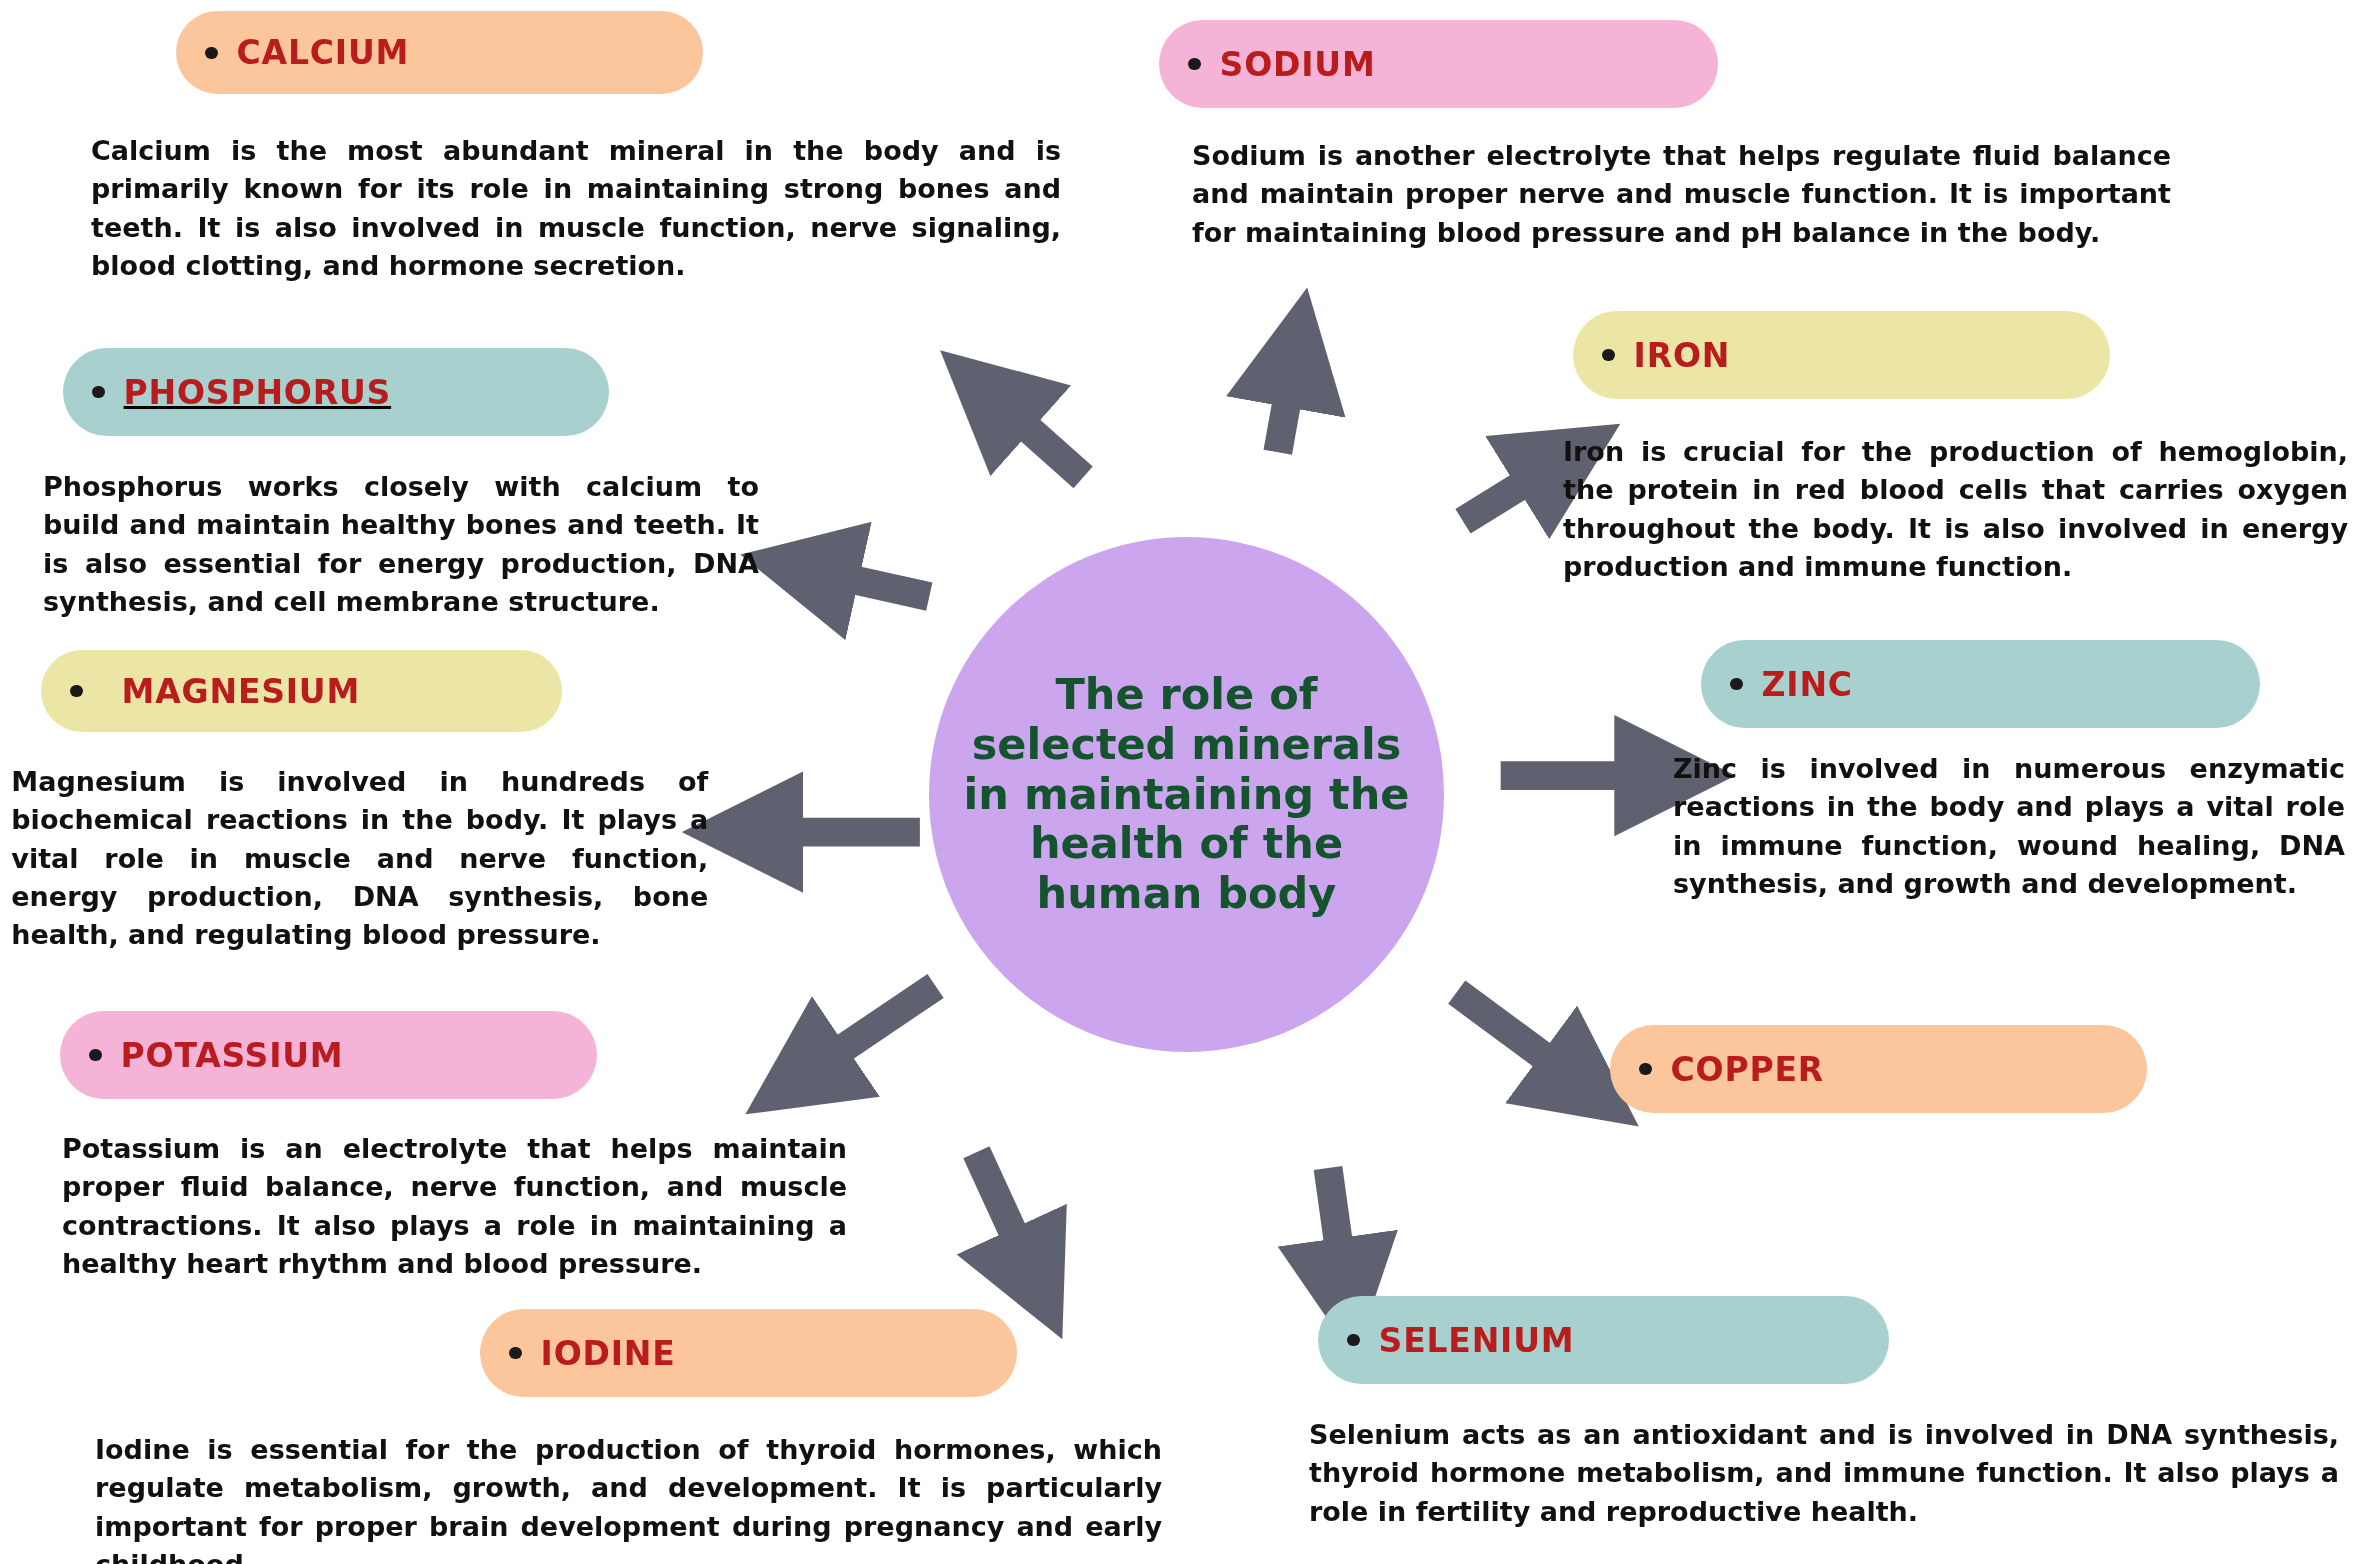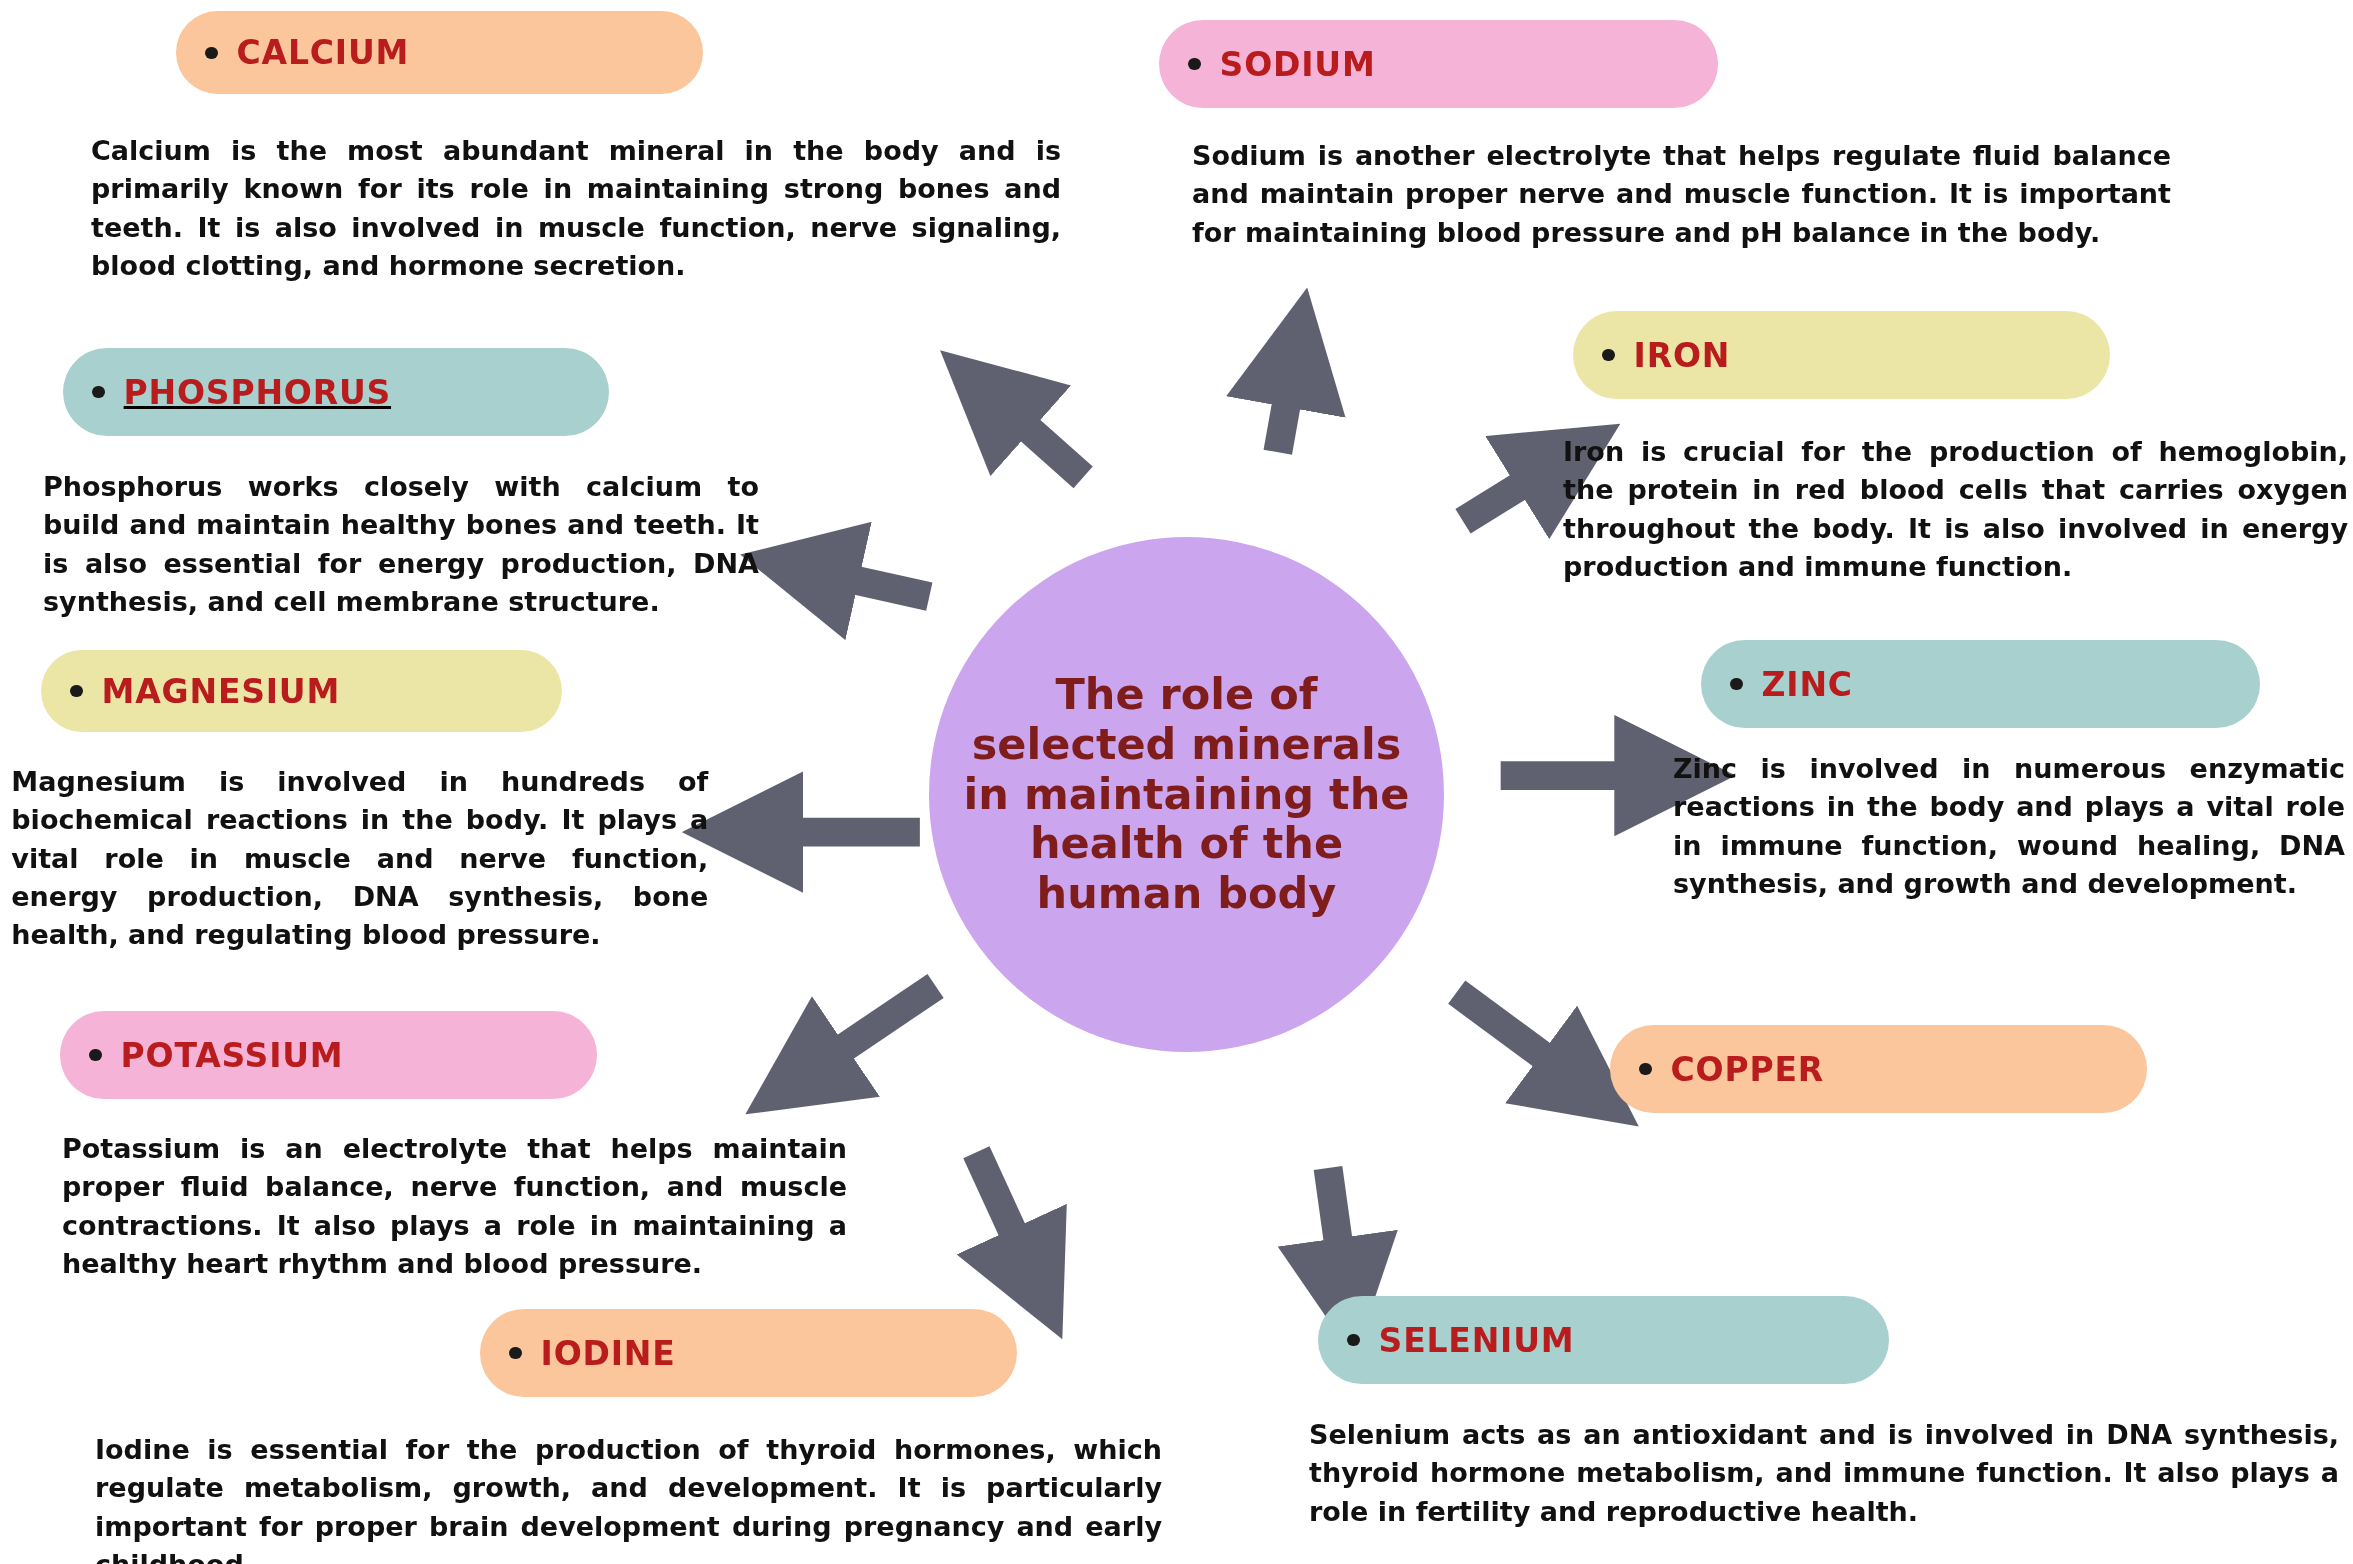--- a/index.html
+++ b/index.html
@@ -57,21 +57,21 @@
     border-radius: 50%;
     display: flex;
     align-items: center;
     justify-content: center;
     text-align: center;
   }
   .center-circle .center-text {
     font-size: 43px;
     line-height: 1.16;
     font-weight: 700;
-    color: #7f1d1d;
+    color: #14532d;
     padding: 0 25px;
   }
 
   .arrow-layer {
     position: absolute;
     left: 0; top: 0;
     width: 2354px;
     height: 1565px;
     pointer-events: none;
   }
@@ -120,21 +120,21 @@
     <span class="label">CALCIUM</span>
   </div>
   <div class="desc" style="left:91px; top:132px; width:970px;">Calcium is the most abundant mineral in the body and is primarily known for its role in maintaining strong bones and teeth. It is also involved in muscle function, nerve signaling, blood clotting, and hormone secretion.</div>
 
   <div class="pill" style="left:63px; top:348px; width:546px; height:88px; background:#a8d0ce;text-decoration:underline;">
     <span class="dot"></span>
     <span class="label">PHOSPHORUS</span>
   </div>
   <div class="desc" style="left:43px; top:468px; width:716px;">Phosphorus works closely with calcium to build and maintain healthy bones and teeth. It is also essential for energy production, DNA synthesis, and cell membrane structure.</div>
 
-  <div class="pill" style="left:41px; top:650px; width:521px; height:82px; background:#ece6a6;">
+  <div class="pill" style="left:41px; top:650px; width:521px; height:82px; background:#ece6a6;gap:20px;">
     <span class="dot"></span>
     <span class="label">MAGNESIUM</span>
   </div>
   <div class="desc" style="left:11.3px; top:763px; width:697px;">Magnesium is involved in hundreds of biochemical reactions in the body. It plays a vital role in muscle and nerve function, energy production, DNA synthesis, bone health, and regulating blood pressure.</div>
 
   <div class="pill" style="left:60px; top:1011px; width:537px; height:88px; background:#f5b3d7;">
     <span class="dot"></span>
     <span class="label">POTASSIUM</span>
   </div>
   <div class="desc" style="left:62px; top:1130px; width:785px;">Potassium is an electrolyte that helps maintain proper fluid balance, nerve function, and muscle contractions. It also plays a role in maintaining a healthy heart rhythm and blood pressure.</div>

